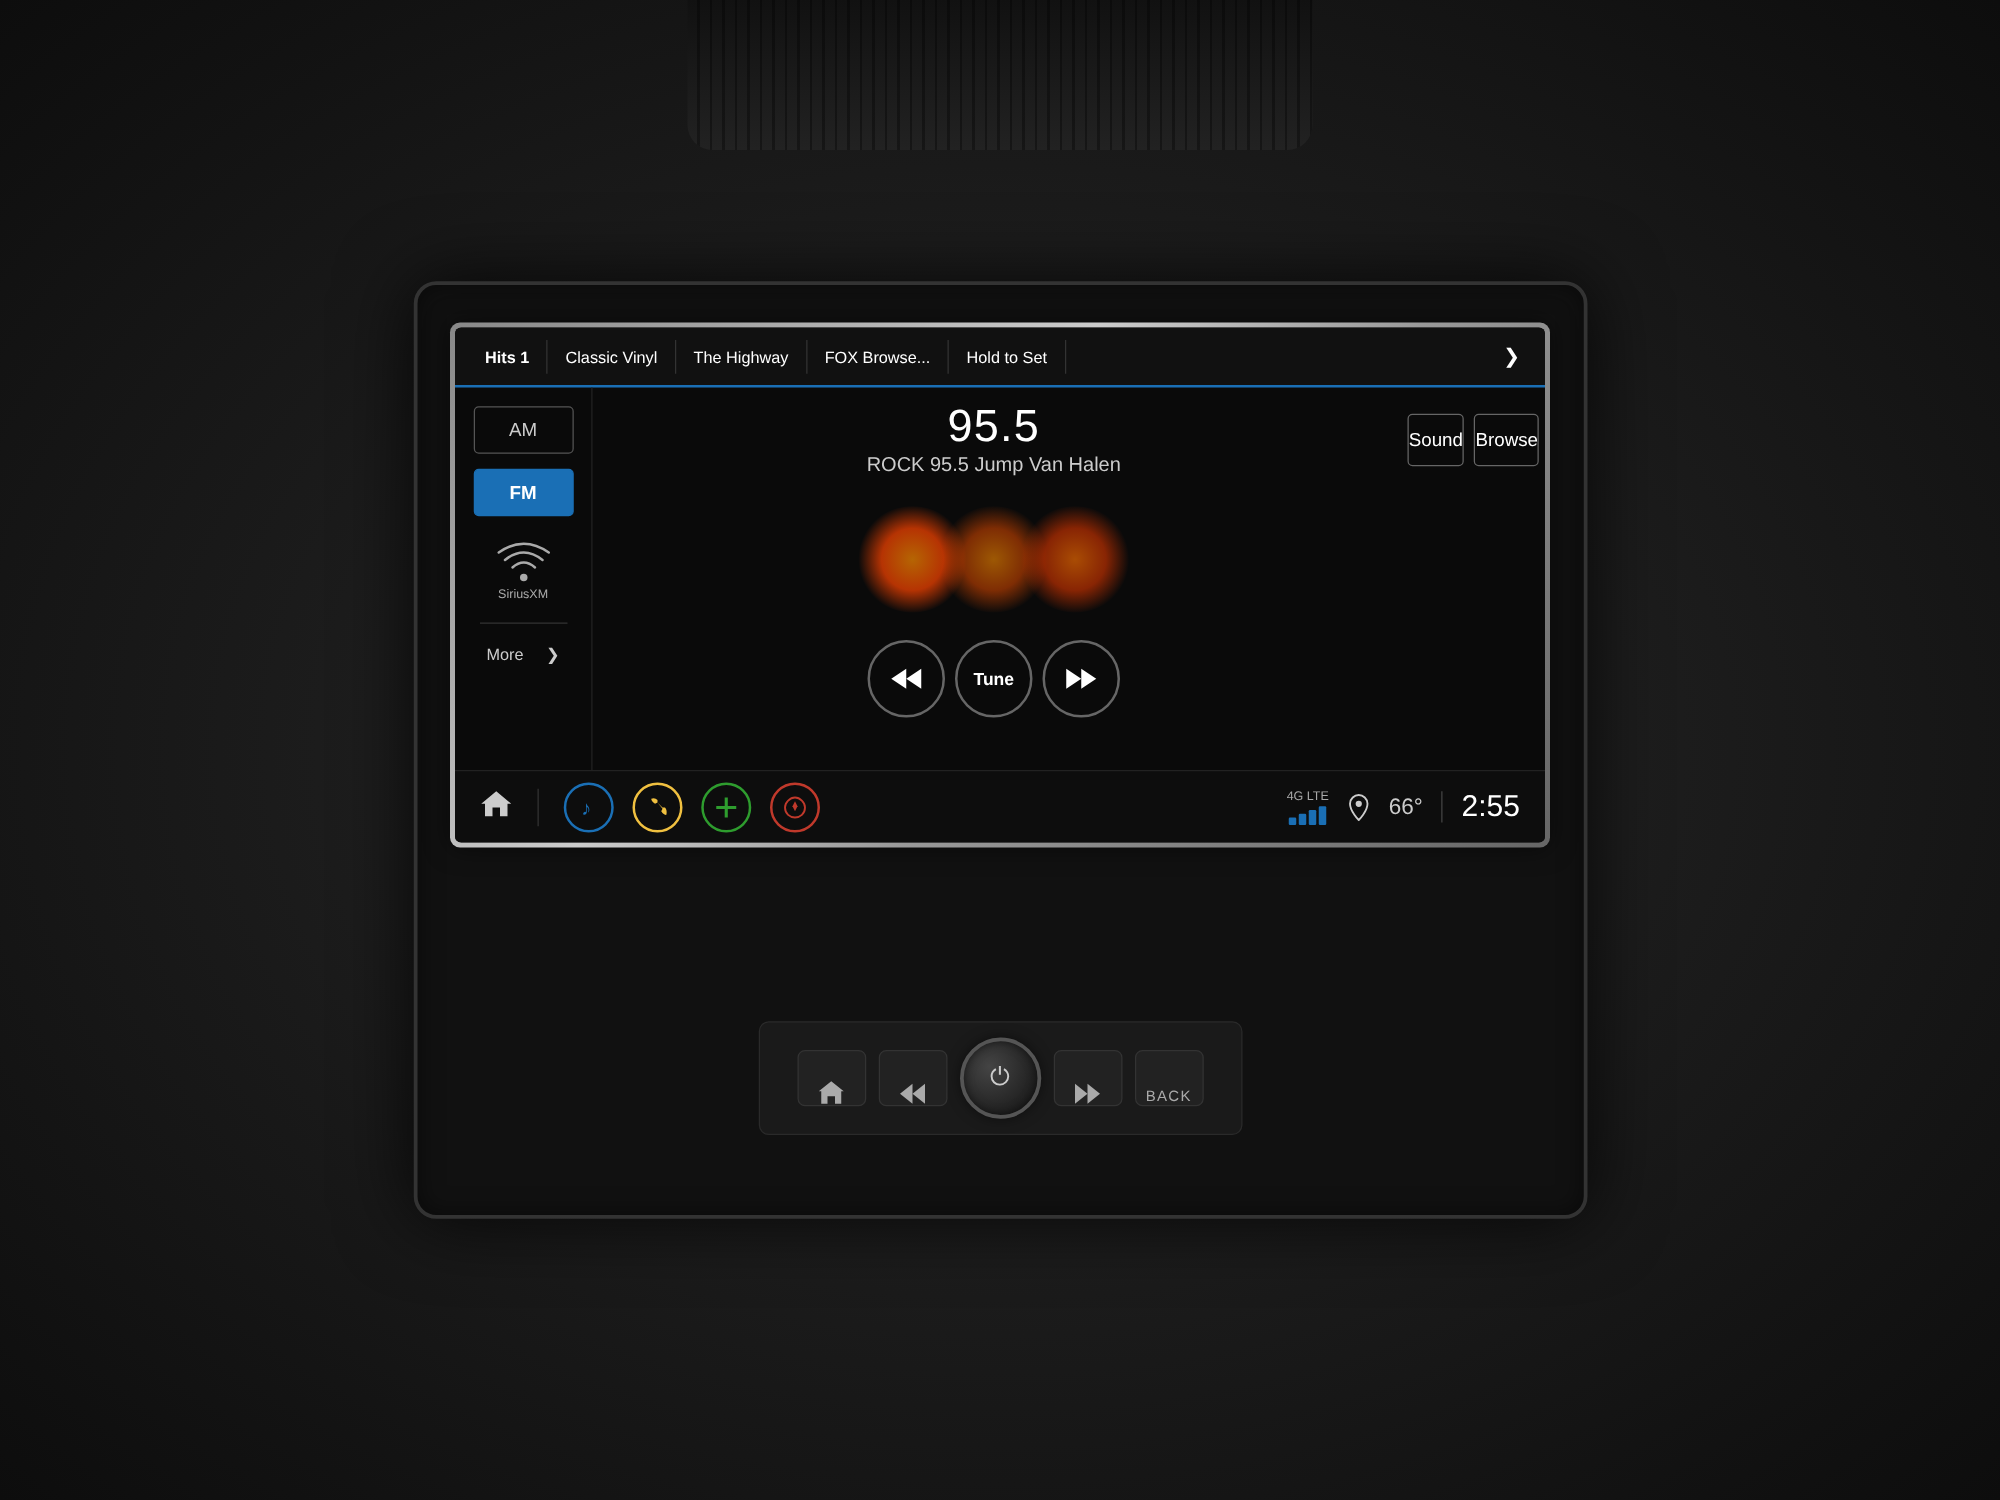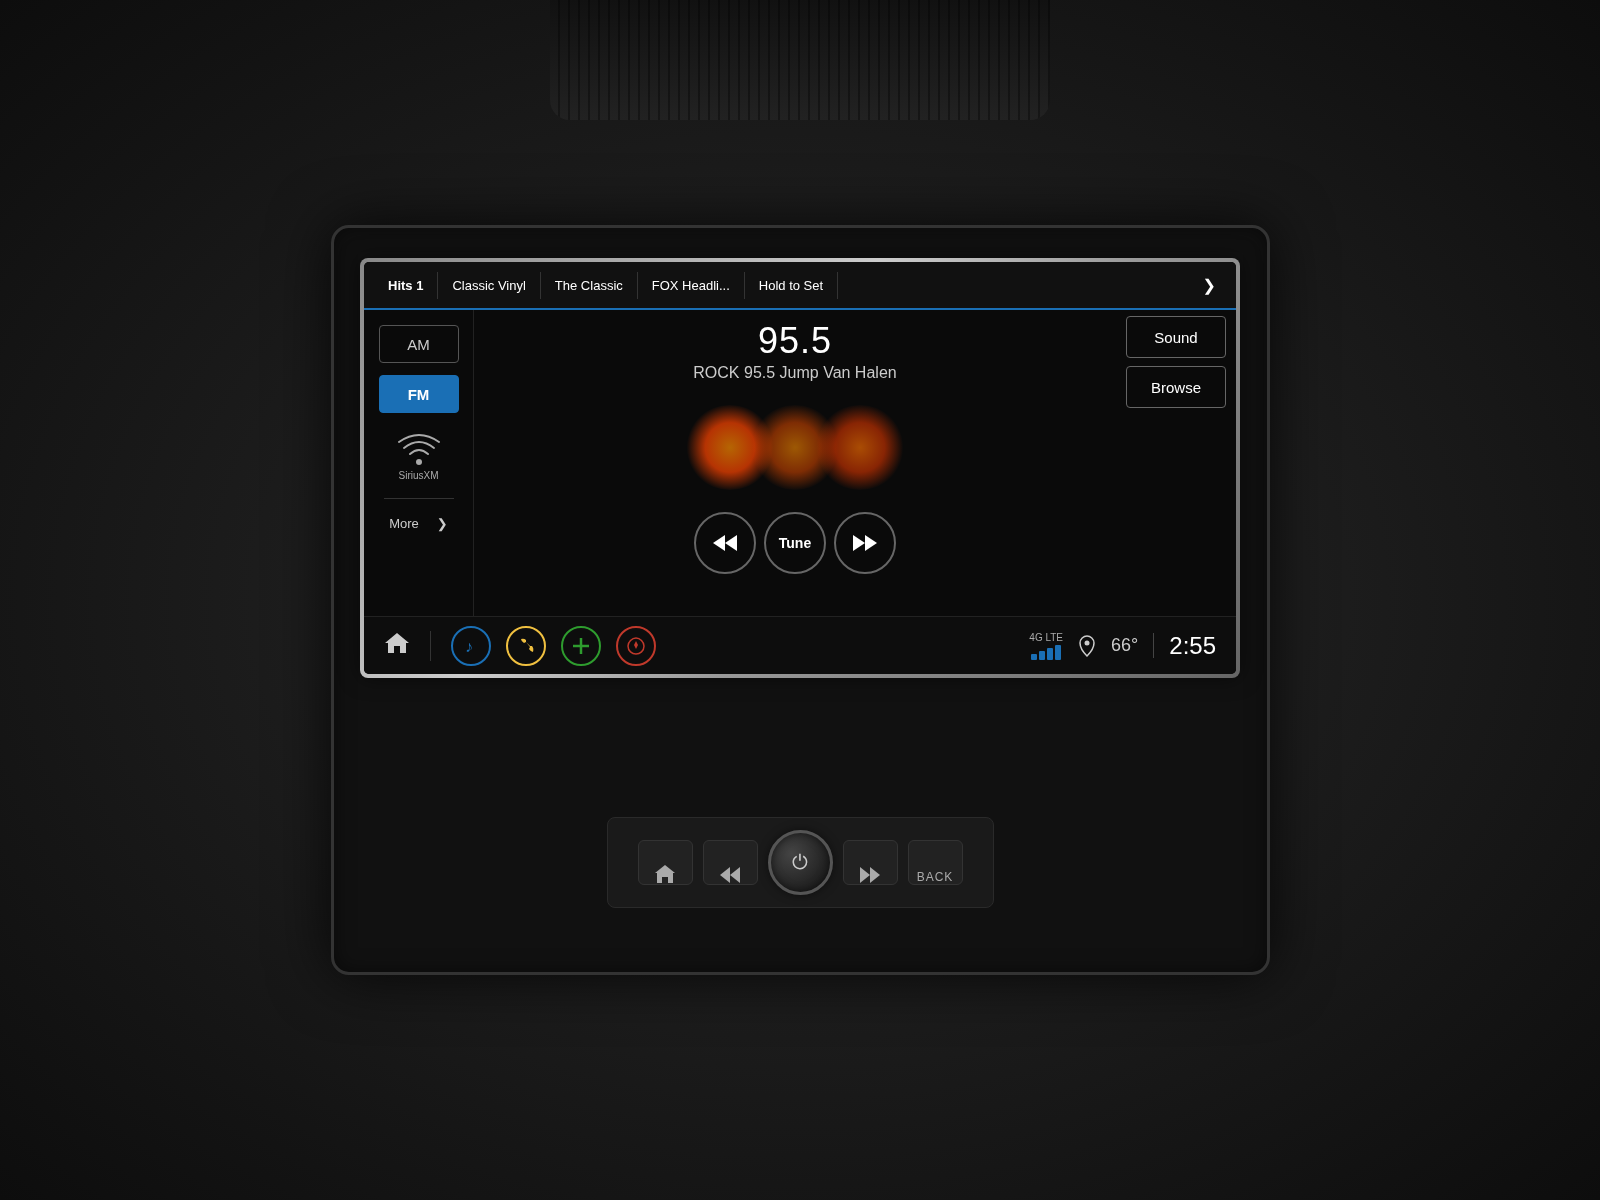--- a/index.html
+++ b/index.html
@@ -277,23 +277,23 @@
     .ctrl-btn.tune-btn {
       font-size: 14px;
       font-weight: bold;
       color: #fff;
     }
 
     
     .right-sidebar {
       width: 120px;
       display: flex;
-      flex-direction: column;
+      flex-direction: row;
       gap: 8px;
-      padding: 6px 10px;
+      padding: 21px 10px;
     }
     .action-btn {
       width: 100px;
       height: 42px;
       border: 1.5px solid #666;
       border-radius: 4px;
       background: transparent;
       color: #fff;
       font-size: 15px;
       display: flex;
@@ -450,22 +450,22 @@
   </div>
 
   <div class="infotainment-unit">
 
     <div class="screen-bezel">
       <div class="screen">
 
         <div class="preset-bar">
           <div class="preset-tab active">Hits 1</div>
           <div class="preset-tab">Classic Vinyl</div>
-          <div class="preset-tab">The Classic</div>
-          <div class="preset-tab">FOX Headli...</div>
+          <div class="preset-tab">The Highway</div>
+          <div class="preset-tab">FOX Browse...</div>
           <div class="preset-tab">Hold to Set</div>
           <div class="preset-more">❯</div>
         </div>
 
         <div class="main-content">
 
           <div class="left-sidebar">
             <div class="radio-btn">AM</div>
             <div class="radio-btn fm-active">FM</div>
 

